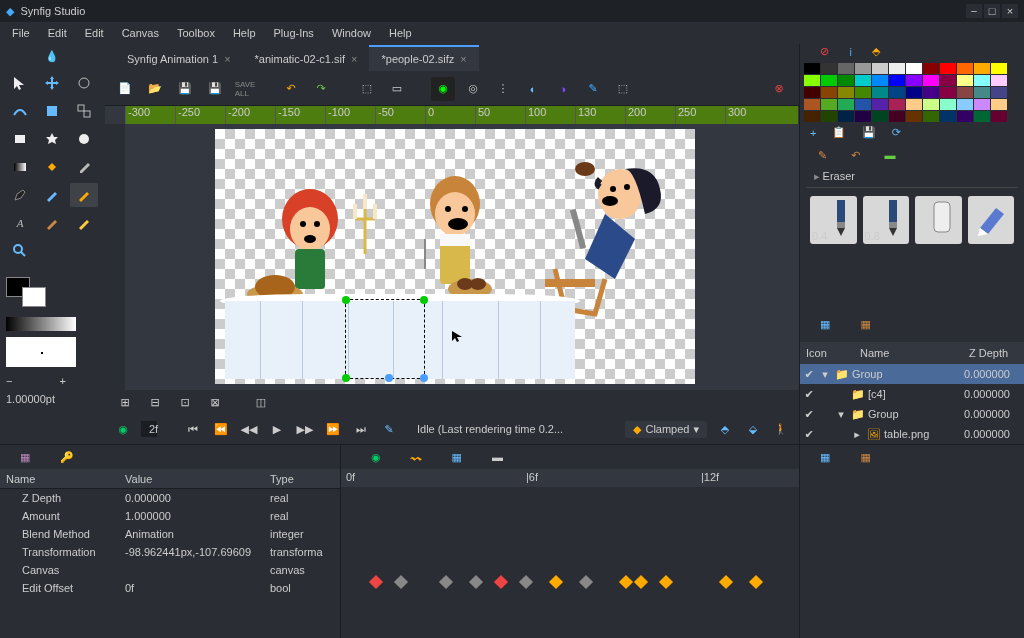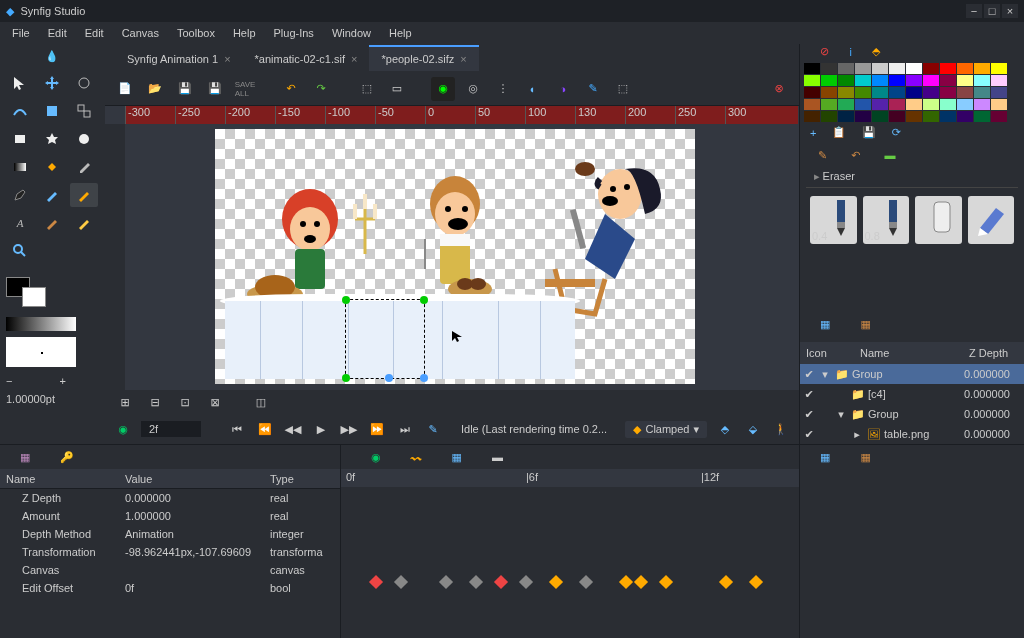--- a/index.html
+++ b/index.html
@@ -23,21 +23,21 @@
 .whiterect:after{content:"";width:2px;height:2px;background:#000;position:absolute;left:50%;top:50%;}
 .ptrow{display:flex;justify-content:space-between;margin-top:8px;width:60px;}
 .center-area{flex:1;display:flex;flex-direction:column;background:#2a2d33;}
 .tabs{height:28px;display:flex;align-items:center;padding-left:10px;gap:0;}
 .tab{padding:6px 12px;display:flex;align-items:center;gap:6px;cursor:pointer;border-top:2px solid transparent;}
 .tab.active{border-top:2px solid #4a9eff;background:#333740;}
 .tab .close{cursor:pointer;color:#888;}
 .toolbar{height:34px;display:flex;align-items:center;padding:0 8px;gap:6px;border-bottom:1px solid #1a1d22;position:relative;}
 .tbtn{width:24px;height:24px;display:flex;align-items:center;justify-content:center;cursor:pointer;border-radius:2px;}
 .canvas-wrap{flex:1;position:relative;background:#333740;display:flex;}
-.ruler-h{position:absolute;top:0;left:20px;right:1px;height:18px;background:#7f1d1d;display:flex;font-size:9px;color:#888;}
+.ruler-h{position:absolute;top:0;left:20px;right:1px;height:18px;background:#4d7c0f;display:flex;font-size:9px;color:#888;}
 .ruler-h .tick{width:50px;border-left:1px solid #555;padding-left:2px;}
 .ruler-v{position:absolute;top:18px;left:0;width:20px;bottom:0;background:#2a2d33;}
 .canvas{position:absolute;top:18px;left:20px;right:0;bottom:0;background:#333740;overflow:hidden;}
 .checker{position:absolute;left:90px;top:5px;width:480px;height:255px;background:repeating-conic-gradient(#ccc 0 25%,#fff 0 50%) 0 0/20px 20px;}
 .scene{position:absolute;inset:0;}
 .table-top{position:absolute;left:5px;top:165px;width:360px;height:14px;background:#fff;border-radius:50%/100%;}
 .tablecloth{position:absolute;left:10px;top:172px;width:350px;height:78px;background:#e8f0fa;}
 .fold{position:absolute;top:0;bottom:0;width:1px;background:#b8c8e0;}
 .sel-box{position:absolute;left:130px;top:170px;width:80px;height:80px;border:1px dashed #000;}
 .handle{position:absolute;width:8px;height:8px;border-radius:50%;}
@@ -374,21 +374,21 @@
     <div class="status-row">
       <div class="tbtn">⊞</div>
       <div class="tbtn">⊟</div>
       <div class="tbtn">⊡</div>
       <div class="tbtn">⊠</div>
       <div style="width:10px"></div>
       <div class="tbtn">◫</div>
     </div>
     <div class="transport">
       <div class="tbtn2" style="color:#0c6">◉</div>
-      <div style="background:#1a1d22;padding:2px 8px;width:60px">2f</div>
+      <div style="background:#1a1d22;padding:2px 8px;width:16px">2f</div>
       <div style="width:10px"></div>
       <div class="tbtn2">⏮</div>
       <div class="tbtn2">⏪</div>
       <div class="tbtn2">◀◀</div>
       <div class="tbtn2">▶</div>
       <div class="tbtn2">▶▶</div>
       <div class="tbtn2">⏩</div>
       <div class="tbtn2">⏭</div>
       <div class="tbtn2" style="color:#6bf">✎</div>
       <div style="flex:1;text-align:left;padding-left:10px">Idle (Last rendering time 0.2...</div>
@@ -596,21 +596,21 @@
           <div class="p1">Z Depth</div>
           <div class="p2">0.000000</div>
           <div class="p3">real</div>
         </div>
         <div class="param-row">
           <div class="p1">Amount</div>
           <div class="p2">1.000000</div>
           <div class="p3">real</div>
         </div>
         <div class="param-row">
-          <div class="p1">Depth Method</div>
+          <div class="p1">Blend Method</div>
           <div class="p2">Animation</div>
           <div class="p3">integer</div>
         </div>
         <div class="param-row">
           <div class="p1">Transformation</div>
           <div class="p2">-98.962441px,-107.69609</div>
           <div class="p3">transforma</div>
         </div>
         <div class="param-row">
           <div class="p1">Canvas</div>

